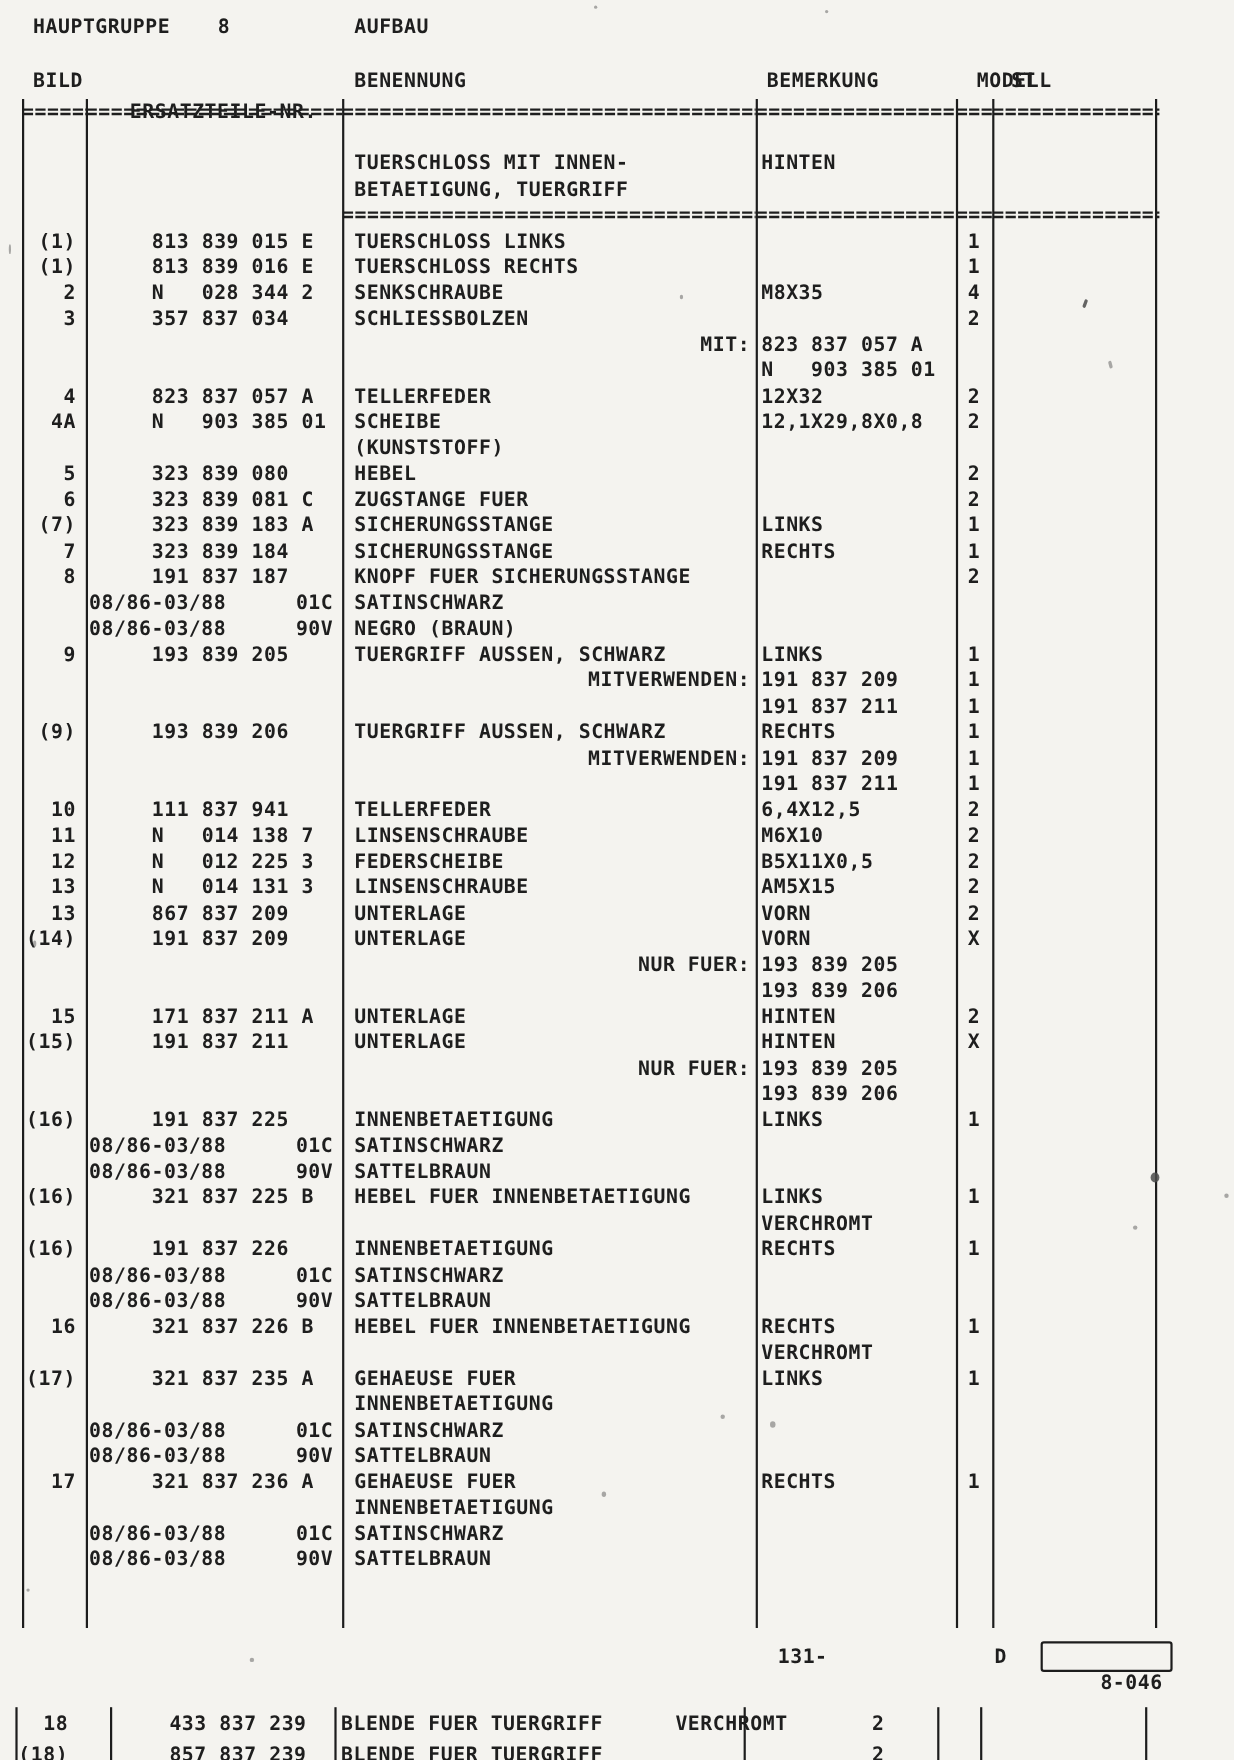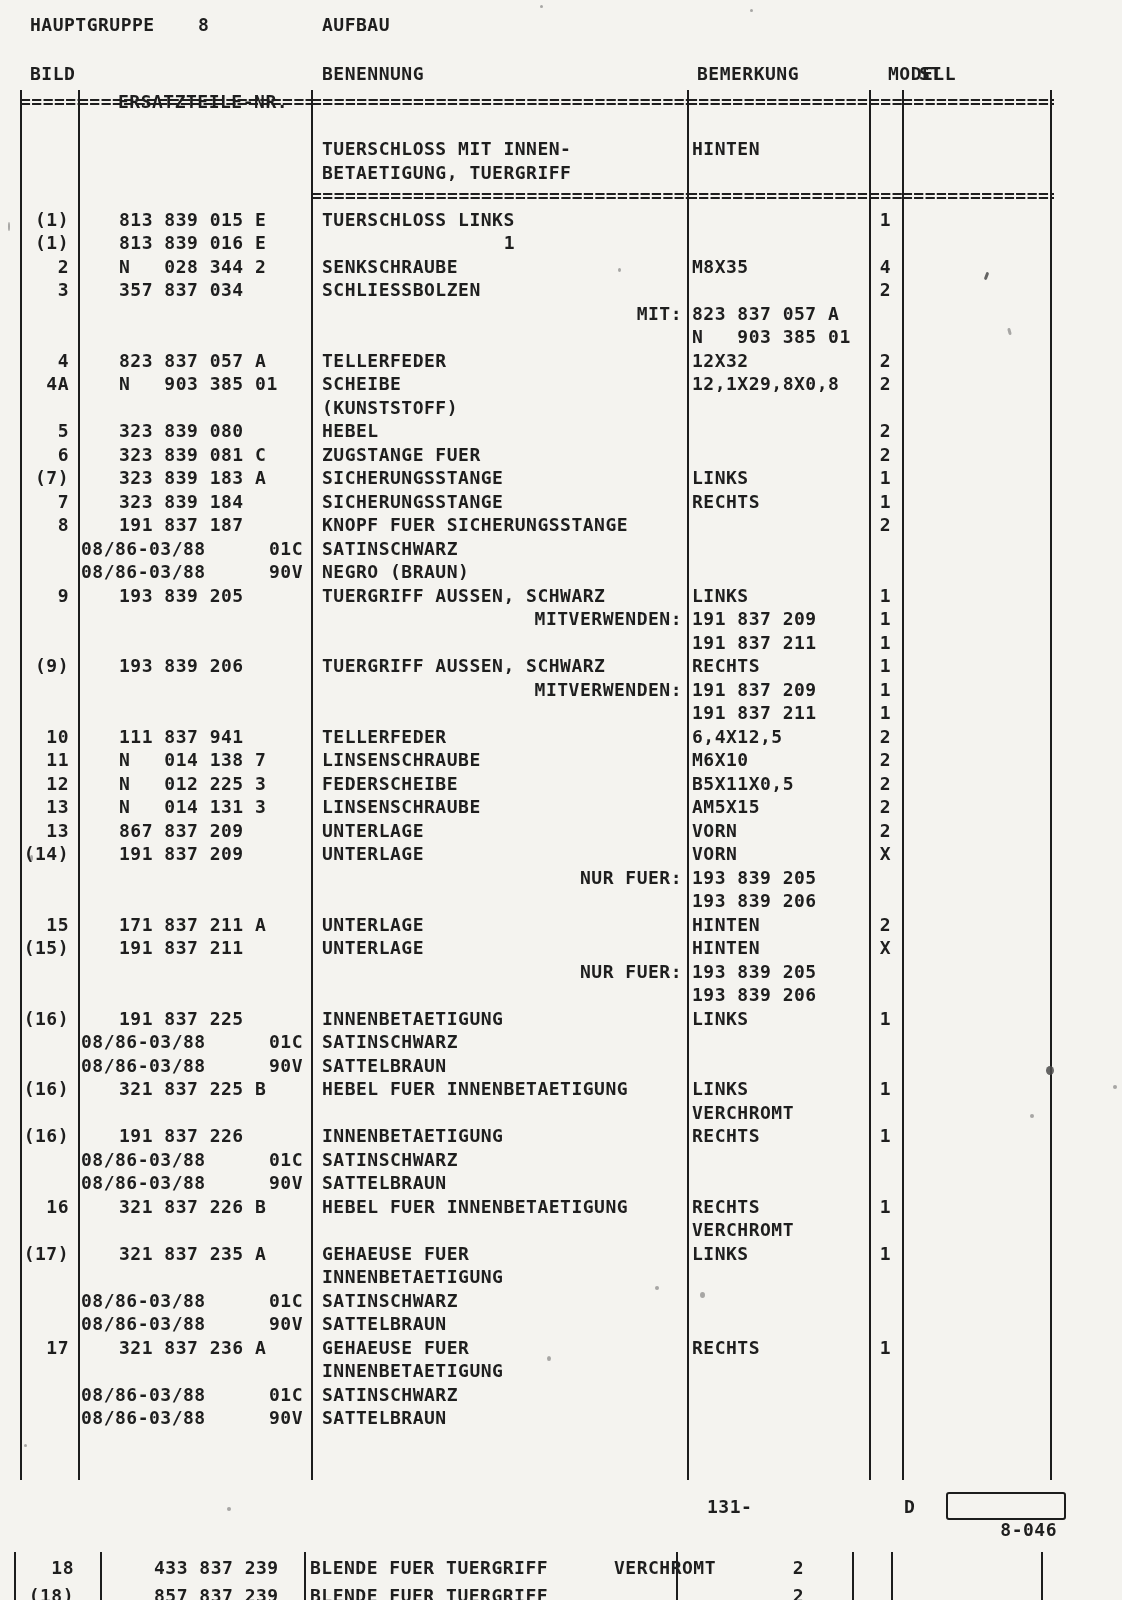--- a/index.html
+++ b/index.html
@@ -17,27 +17,27 @@
   .abs{position:absolute;white-space:pre;}
   
   .tbl{position:absolute;left:20px;top:90px;width:1034px;height:1390px;}
   .frag{position:absolute;left:14px;top:1552px;width:1031px;height:48px;}
   .vline{position:absolute;top:0;width:2px;background:#1c1c1c;}
   .row{display:flex;height:23.5px;line-height:23.5px;position:relative;}
   .frag .row{position:absolute;left:0;right:0;}
   .cell{flex:0 0 auto;overflow:hidden;white-space:pre;box-sizing:border-box;height:23.5px;}
   
   .c0{width:58px;text-align:right;padding-right:9px;}
-  .c1{width:233px;padding-left:41px;}
+  .c1{width:233px;padding-left:60px;}
   .c2{width:376px;padding-left:11px;}
   .c3{width:182px;padding-left:5px;}
   .c4{width:33px;text-align:center;}
   .c5{width:152px;}
   
-  .f0{width:86px;text-align:right;padding-right:26px;}
+  .f0{width:86px;text-align:right;padding-right:38px;}
   .f1{width:204px;padding-left:54px;}
   .f2{width:299px;padding-left:6px;}
   .f3{width:176px;padding-left:11px;}
   .f4{width:39px;text-align:center;}
   .f5{width:150px;}
   .cell.variant{padding-left:3px;padding-right:8px;display:flex;justify-content:space-between;}
   .cell.alignr{text-align:right;padding-right:5px;padding-left:0;}
   .cell.sep{padding:0 !important;text-align:left;}
   
   .doc-box{
@@ -114,20 +114,21 @@
           <div class="cell c0">(1)</div>
           <div class="cell c1">813 839 015 E</div>
           <div class="cell c2">TUERSCHLOSS LINKS</div>
           <div class="cell c3"></div>
           <div class="cell c4">1</div>
           <div class="cell c5"></div>
         </div>
         <div class="row">
           <div class="cell c0">(1)</div>
           <div class="cell c1">813 839 016 E</div>
+          <div class="cell c2">TUERSCHLOSS RECHTS</div>
           <div class="cell c3"></div>
           <div class="cell c4">1</div>
           <div class="cell c5"></div>
         </div>
         <div class="row">
           <div class="cell c0">2</div>
           <div class="cell c1">N   028 344 2</div>
           <div class="cell c2">SENKSCHRAUBE</div>
           <div class="cell c3">M8X35</div>
           <div class="cell c4">4</div>

